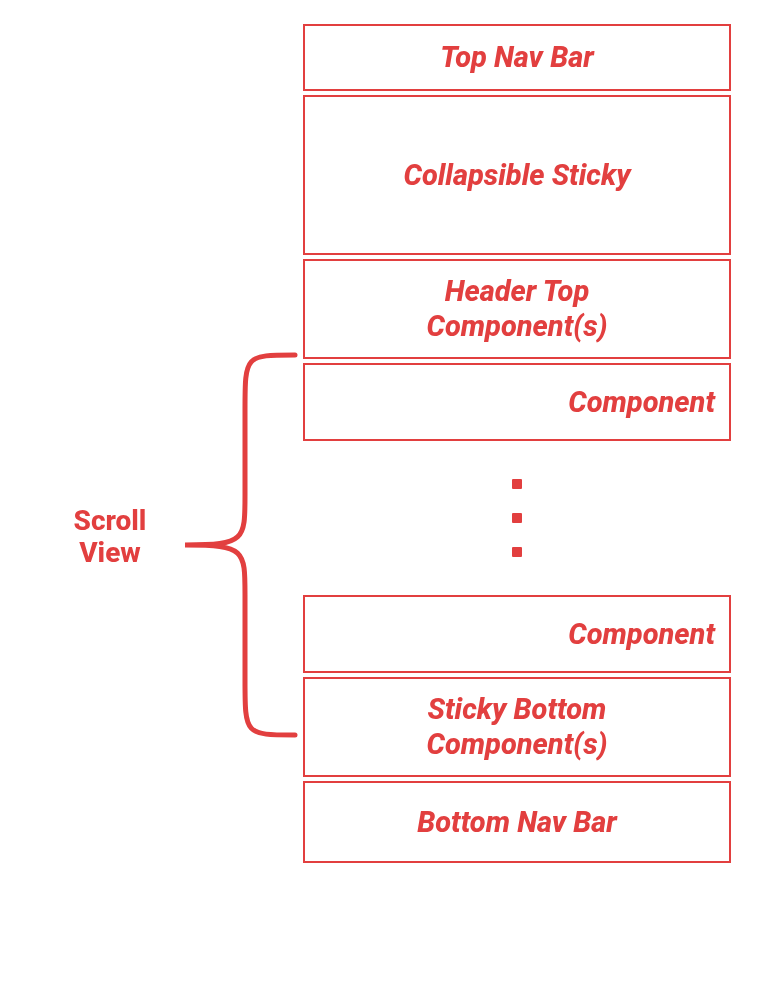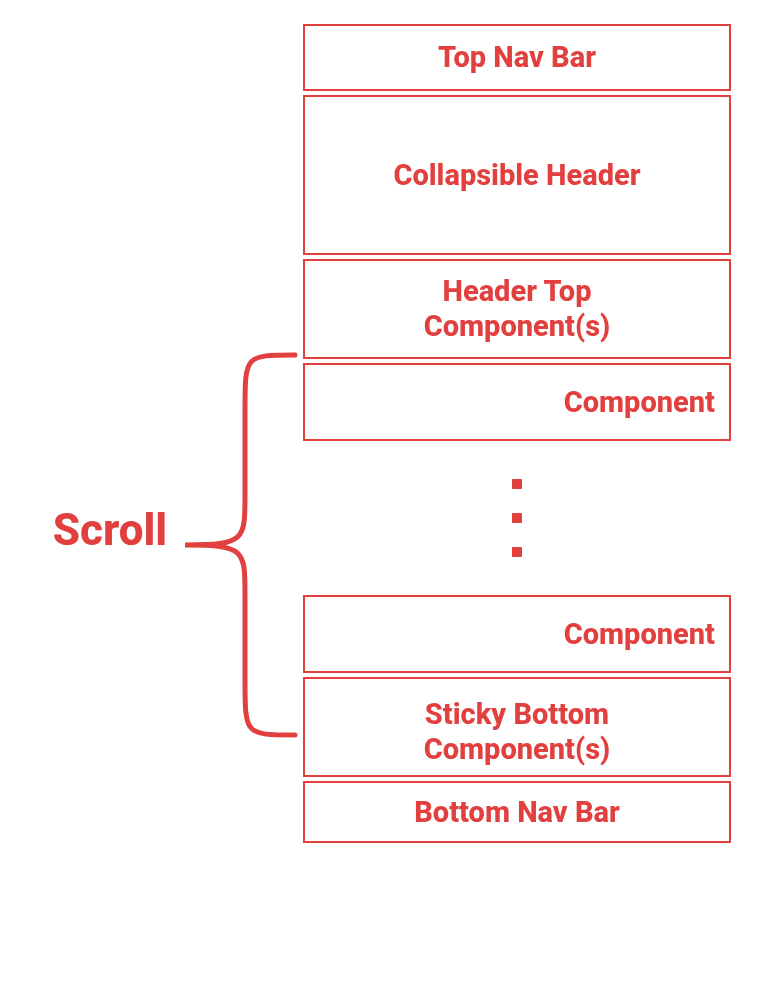--- a/index.html
+++ b/index.html
@@ -12,20 +12,21 @@
       background: #ffffff;
       width: 780px;
       height: 1000px;
       position: relative;
     }
     .stack {
       position: absolute;
       left: 303px;
       top: 24px;
       width: 428px;
+      font-style: italic;
     }
     .box {
       border: 2px solid #e23f3f;
       display: flex;
       align-items: center;
       justify-content: center;
       color: #e23f3f;
       font-weight: 800;
       font-size: 29px;
       line-height: 1.2;
@@ -43,24 +44,23 @@
     }
     .b-stickytop {
       height: 100px;
     }
     .b-component {
       height: 78px;
       justify-content: flex-end;
     }
     .b-stickybottom {
       height: 100px;
-      align-items: flex-end;
     }
     .b-bottomnav {
-      height: 62px;
+      height: 82px;
     }
     .gap {
       height: 154px;
       position: relative;
     }
     .dots {
       position: absolute;
       left: 50%;
       top: 50%;
       transform: translate(-50%, -50%);
@@ -73,56 +73,57 @@
       height: 10px;
       background: #e23f3f;
       border-radius: 1px;
     }
     .label {
       position: absolute;
       left: 50px;
       top: 505px;
       color: #e23f3f;
       font-weight: 800;
-      font-size: 44px;
+      font-size: 28px;
       line-height: 1.15;
       text-align: center;
       width: 120px;
     }
     .brace {
       position: absolute;
       left: 175px;
       top: 350px;
     }
   </style>
 </head>
 <body>
 
 <div class="label">
   <span>Scroll</span><br>
+  <span>View</span>
 </div>
 
 <svg class="brace" width="130" height="390" viewBox="0 0 130 390">
   <path d="M 120 5
            C 70 5, 70 5, 70 60
            L 70 145
            C 70 190, 70 195, 10 195
            C 70 195, 70 200, 70 245
            L 70 330
            C 70 385, 70 385, 120 385" fill="none" stroke="#e23f3f" stroke-width="5" stroke-linecap="round"></path>
 </svg>
 
 <div class="stack">
 
   <div class="box b-topnav">
     <span>Top Nav Bar</span>
   </div>
 
   <div class="box b-collapsible">
-    <span>Collapsible Header</span>
+    <span>Collapsible Sticky</span>
   </div>
 
   <div class="box b-stickytop">
     <div>
       <span>Header Top</span><br>
       <span>Component(s)</span>
     </div>
   </div>
 
   <div class="box b-component">

